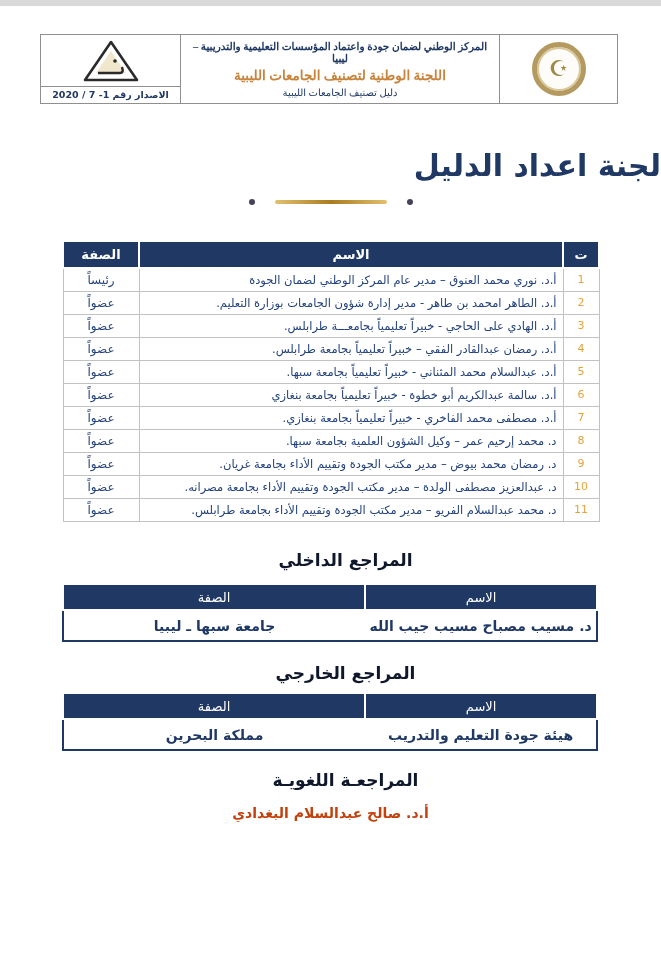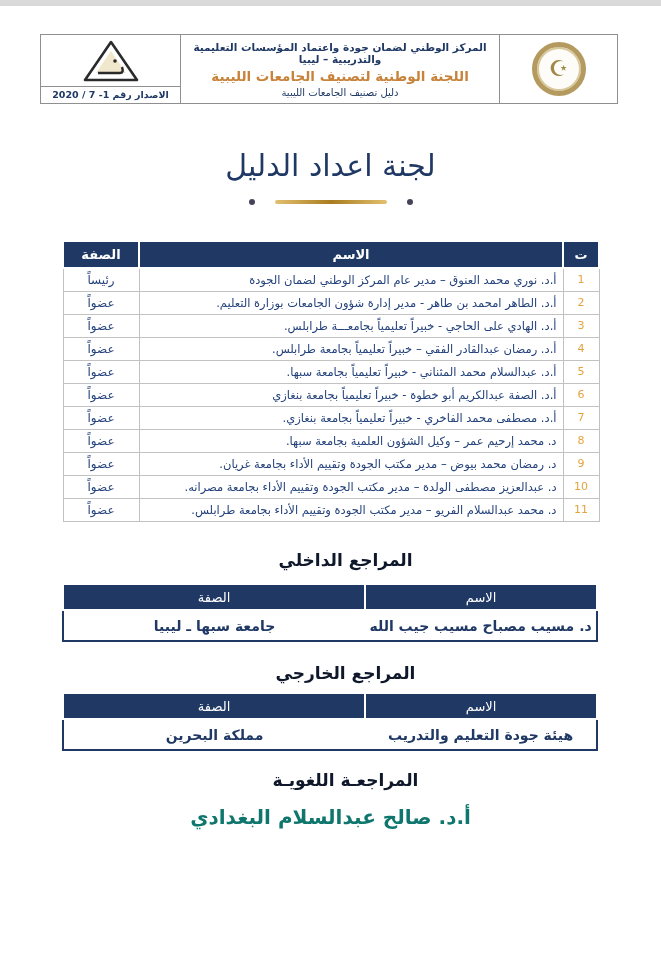--- a/index.html
+++ b/index.html
@@ -33,42 +33,42 @@
   }
   .issue-row {
     border-top: 1px solid #8f8f8f;
     height: 17px; line-height: 16px;
     font-size: 9.5px; color: #1f3864; font-weight: bold;
     text-align: center; direction: rtl;
   }
   .text-cell {
     flex: 1; display: flex; flex-direction: column;
     justify-content: center; align-items: center;
-    direction: rtl; text-align: center; gap: 3px; padding: 2px 6px;
+    direction: rtl; text-align: center; gap: 3px; padding: 2px 6px; font-family: Liberation Serif, serif;
   }
   .org-line1 { font-size: 10.5px; font-weight: bold; color: #1f3864; }
   .org-line2 { font-size: 13.5px; font-weight: bold; color: #c8833b; }
   .org-line3 { font-size: 10px; color: #1f3864; }
   .emblem-cell {
     width: 118px; border-left: 1px solid #8f8f8f;
     display: flex; align-items: center; justify-content: center;
   }
   .seal {
     width: 54px; height: 54px; border-radius: 50%;
     border: 5px solid #b49a5e;
     background: #fdfcf8;
     display: flex; align-items: center; justify-content: center;
     box-shadow: inset 0 0 0 2px #d8c89a;
   }
   .seal-glyph { font-size: 22px; color: #a08848; line-height: 1; }
   
   .doc-title {
     position: absolute; top: 148px; left: 0; width: 100%;
-    text-align: center; direction: rtl;
-    font-size: 30px; font-weight: normal; color: #1f3864;
+    text-align: right; direction: rtl;
+    font-size: 30px; font-weight: bold; color: #1f3864;
   }
   .ornament {
     position: absolute; top: 199px; left: 0; width: 100%;
     display: flex; align-items: center; justify-content: center; gap: 20px;
   }
   .orn-dot { width: 6px; height: 6px; border-radius: 50%; background: #47425a; }
   .orn-line {
     width: 112px; height: 4px; border-radius: 2px;
     background: linear-gradient(90deg, #e2c070, #a97c1f 50%, #e2c070);
   }
@@ -111,21 +111,21 @@
   }
   .rev-table td {
     height: 31px; background: #ffffff;
     font-size: 14px; font-weight: bold; color: #1f3864;
     text-align: center; border-top: 2px solid #1f3864; margin-left: 16px;
   }
   
   .ling-name {
     position: absolute; left: 0; width: 100%;
     text-align: center; direction: rtl;
-    font-size: 20px; font-weight: bold; color: #0f766e;
+    font-size: 14px; font-weight: bold; color: #c2410c;
   }
   .page-number {
     position: absolute; top: 916px; left: 0; width: 100%;
     text-align: center; font-size: 12px; color: #4a4a4a;
   }
 </style>
 </head>
 <body>
 
 <div class="page">
@@ -196,21 +196,21 @@
         <td class="name">أ.د. رمضان عبدالقادر الفقي – خبيراً تعليمياً بجامعة طرابلس.</td>
         <td class="role">عضواً</td>
       </tr>
       <tr>
         <td class="idx">5</td>
         <td class="name">أ.د. عبدالسلام محمد المثناني - خبيراً تعليمياً بجامعة سبها.</td>
         <td class="role">عضواً</td>
       </tr>
       <tr>
         <td class="idx">6</td>
-        <td class="name">أ.د. الصفة عبدالكريم أبو خطوة - خبيراً تعليمياً بجامعة بنغازي</td>
+        <td class="name">أ.د. سالمة عبدالكريم أبو خطوة - خبيراً تعليمياً بجامعة بنغازي</td>
         <td class="role">عضواً</td>
       </tr>
       <tr>
         <td class="idx">7</td>
         <td class="name">أ.د. مصطفى محمد الفاخري - خبيراً تعليمياً بجامعة بنغازي.</td>
         <td class="role">عضواً</td>
       </tr>
       <tr>
         <td class="idx">8</td>
         <td class="name">د. محمد إرحيم عمر – وكيل الشؤون العلمية بجامعة سبها.</td>

